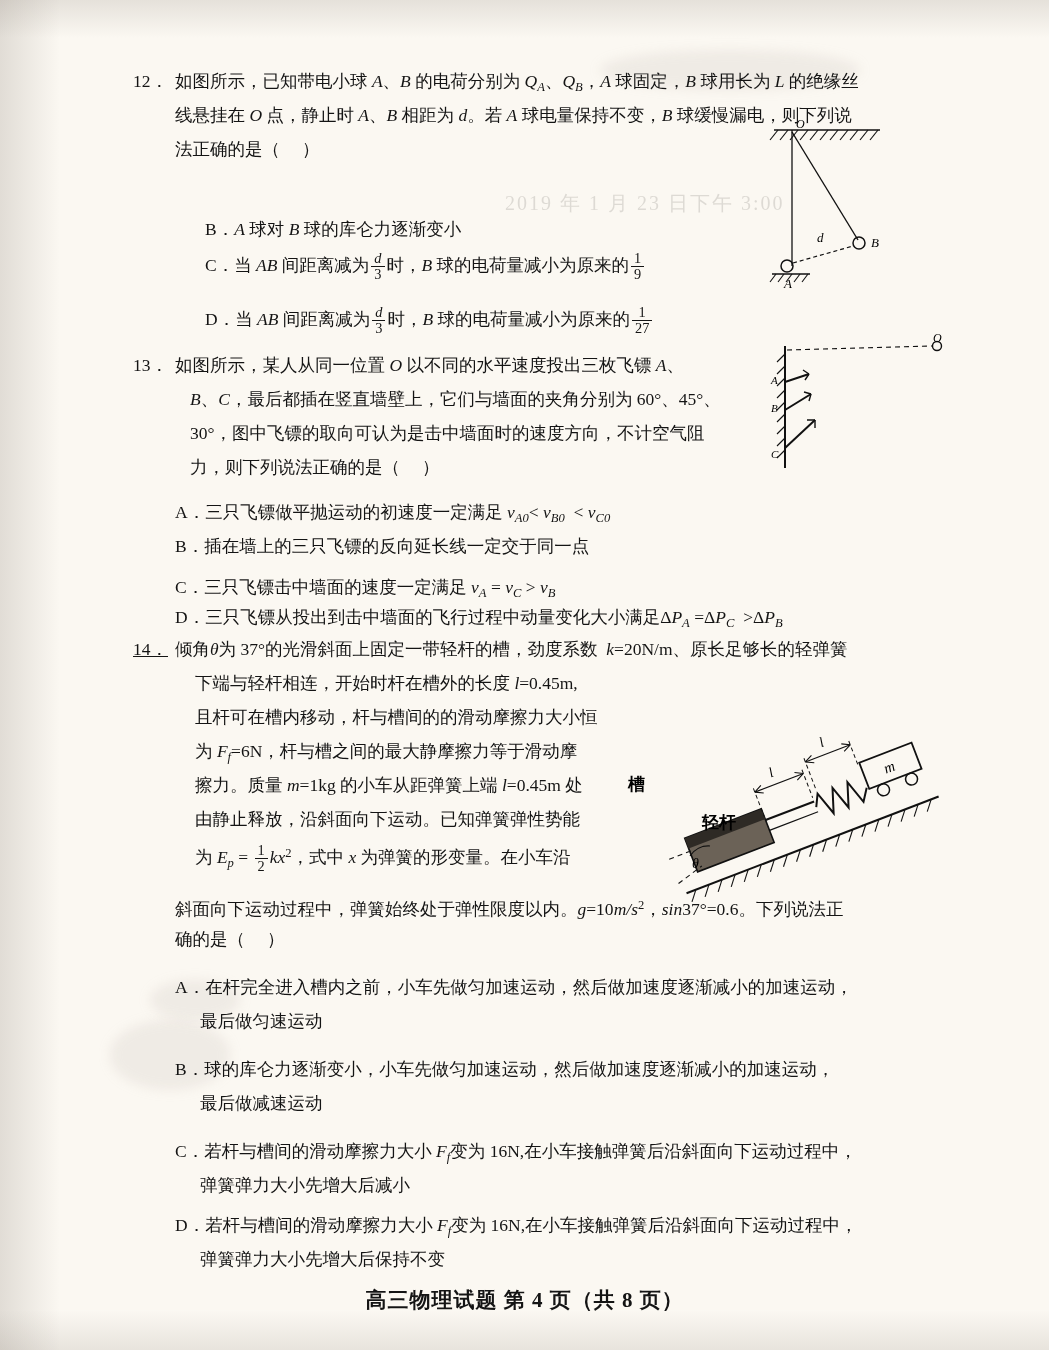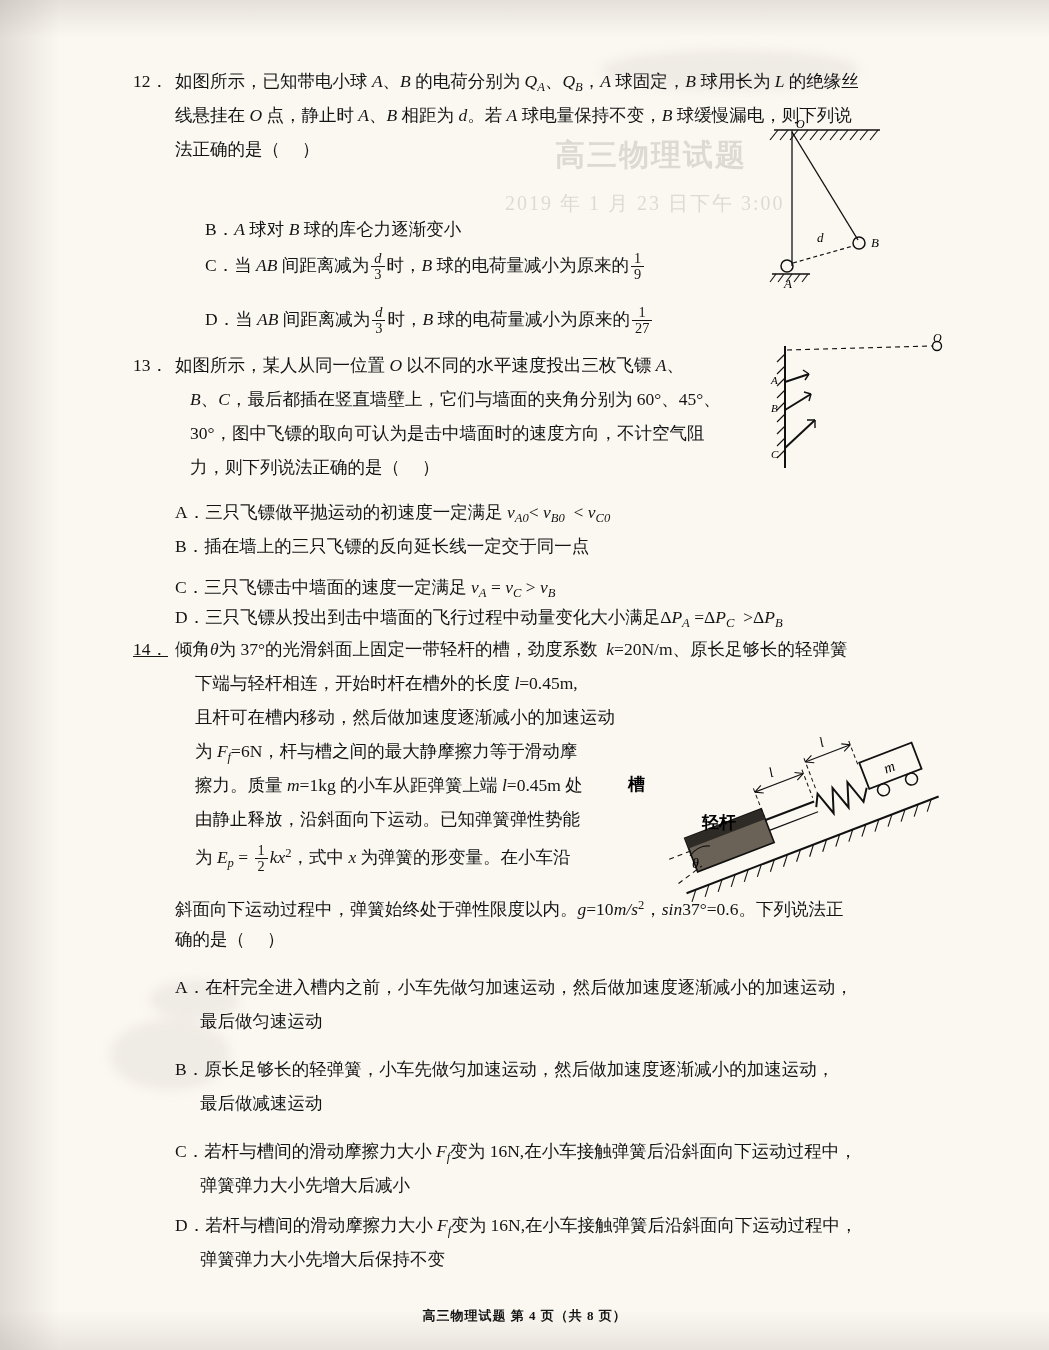--- a/index.html
+++ b/index.html
@@ -80,42 +80,41 @@
     line-height: 1.05;
     margin: 0 2px;
   }
   .frac .num { display: block; padding: 0 3px; }
   .frac .den { display: block; border-top: 1.2px solid #141414; padding: 0 3px; }
   .sub { font-size: 0.72em; vertical-align: -0.28em; }
   .sup { font-size: 0.72em; vertical-align: 0.5em; }
   .footer {
     position: absolute;
     left: 0; right: 0;
-    bottom: 25px;
+    bottom: 36px;
     text-align: center;
-    font-size: 13px;
+    font-size: 21px;
     letter-spacing: 1px;
     font-weight: bold;
   }
   .figure { position: absolute; }
   svg { display: block; overflow: visible; }
 </style>
 </head>
 <body>
 
 <div class="page">
 
   <div class="edge-shadow-left"></div>
   <div class="edge-shadow-top"></div>
   <div class="edge-shadow-bottom"></div>
   <div class="blotch" style="left:110px;top:1020px;width:120px;height:70px;"></div>
   <div class="blotch" style="left:150px;top:980px;width:90px;height:40px;"></div>
   <div class="blotch" style="left:600px;top:50px;width:260px;height:40px;"></div>
 
-  <div class="ghost" style="left:555px;top:135px;font-size:30px;font-weight:bold;">高三物理试题</div>
   <div class="ghost" style="left:505px;top:190px;font-size:20px;">2019 年 1 月 23 日下午 3:00</div>
 
   <div class="content">
 
     <div class="qnum" style="left:133px;top:64px;">12．</div>
     <div class="q" style="left:175px;top:64px;width:700px;">
       如图所示，已知带电小球 <em>A</em>、<em>B</em> 的电荷分别为 <em>Q<span class="sub">A</span></em>、<em>Q<span class="sub">B</span></em>，<em>A</em> 球固定，<em>B</em> 球用长为 <em>L</em> 的绝缘丝
     </div>
     <div class="q" style="left:175px;top:98px;width:720px;">
       线悬挂在 <em>O</em> 点，静止时 <em>A</em>、<em>B</em> 相距为 <em>d</em>。若 <em>A</em> 球电量保持不变，<em>B</em> 球缓慢漏电，则下列说
@@ -240,21 +239,21 @@
     </div>
 
     <div class="qnum" style="left:133px;top:632px;text-decoration:underline;">14．</div>
     <div class="q" style="left:175px;top:632px;">
       倾角<em>θ</em>为 37°的光滑斜面上固定一带轻杆的槽，劲度系数&nbsp; <em>k</em>=20N/m、原长足够长的轻弹簧
     </div>
     <div class="q" style="left:195px;top:666px;">
       下端与轻杆相连，开始时杆在槽外的长度 <em>l</em>=0.45m,
     </div>
     <div class="q" style="left:195px;top:700px;">
-      且杆可在槽内移动，然后做加速度逐渐减小的加速运动
+      且杆可在槽内移动，杆与槽间的的滑动摩擦力大小恒
     </div>
     <div class="q" style="left:195px;top:734px;">
       为 <em>F<span class="sub">f</span></em>=6N，杆与槽之间的最大静摩擦力等于滑动摩
     </div>
     <div class="q" style="left:195px;top:768px;">
       擦力。质量 <em>m</em>=1kg 的小车从距弹簧上端 <em>l</em>=0.45m 处
     </div>
     <div class="q" style="left:195px;top:802px;">
       由静止释放，沿斜面向下运动。已知弹簧弹性势能
     </div>
@@ -269,21 +268,21 @@
     </div>
 
     <div class="opt" style="left:175px;top:970px;">
       A．在杆完全进入槽内之前，小车先做匀加速运动，然后做加速度逐渐减小的加速运动，
     </div>
     <div class="opt" style="left:200px;top:1004px;">
       最后做匀速运动
     </div>
 
     <div class="opt" style="left:175px;top:1052px;">
-      B．原长足够长的轻弹簧，小车先做匀加速运动，然后做加速度逐渐减小的加速运动，
+      B．球的库仑力逐渐变小，小车先做匀加速运动，然后做加速度逐渐减小的加速运动，
     </div>
     <div class="opt" style="left:200px;top:1086px;">
       最后做减速运动
     </div>
 
     <div class="opt" style="left:175px;top:1134px;">
       C．若杆与槽间的滑动摩擦力大小 <em>F<span class="sub">f</span></em>变为 16N,在小车接触弹簧后沿斜面向下运动过程中，
     </div>
     <div class="opt" style="left:200px;top:1168px;">
       弹簧弹力大小先增大后减小

